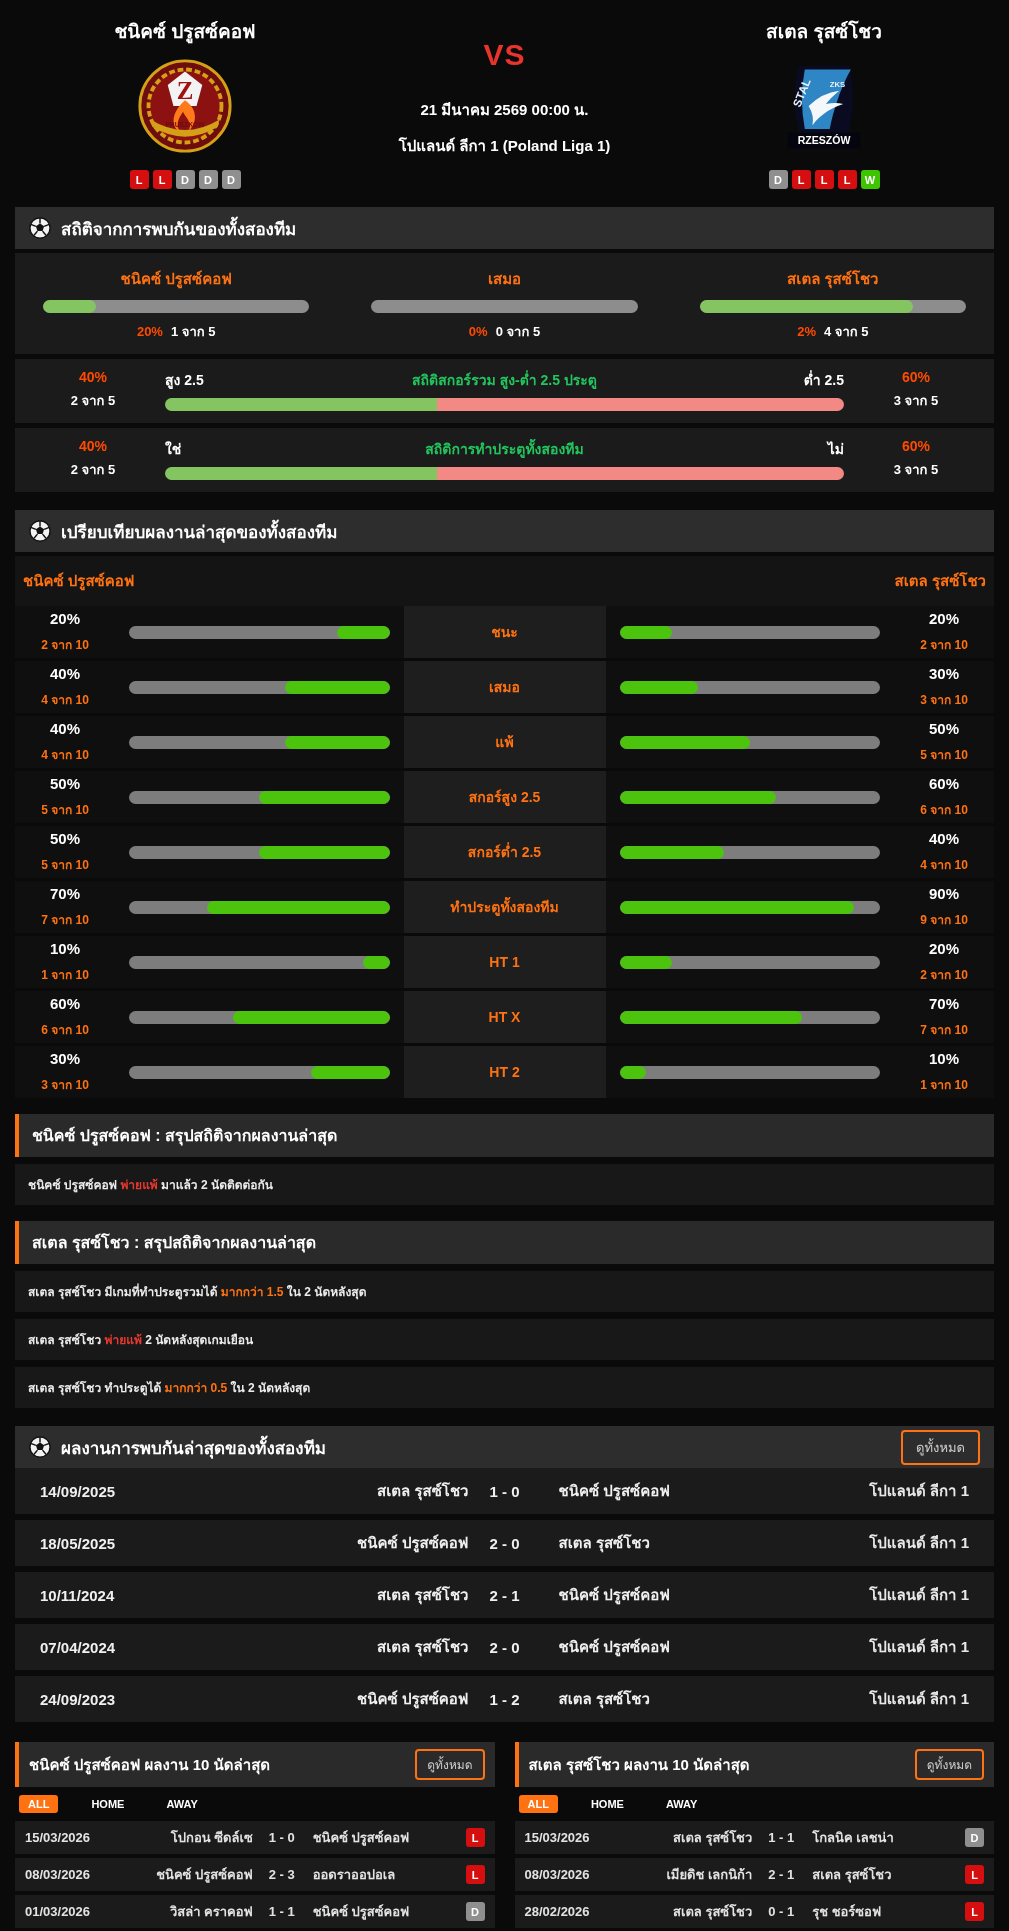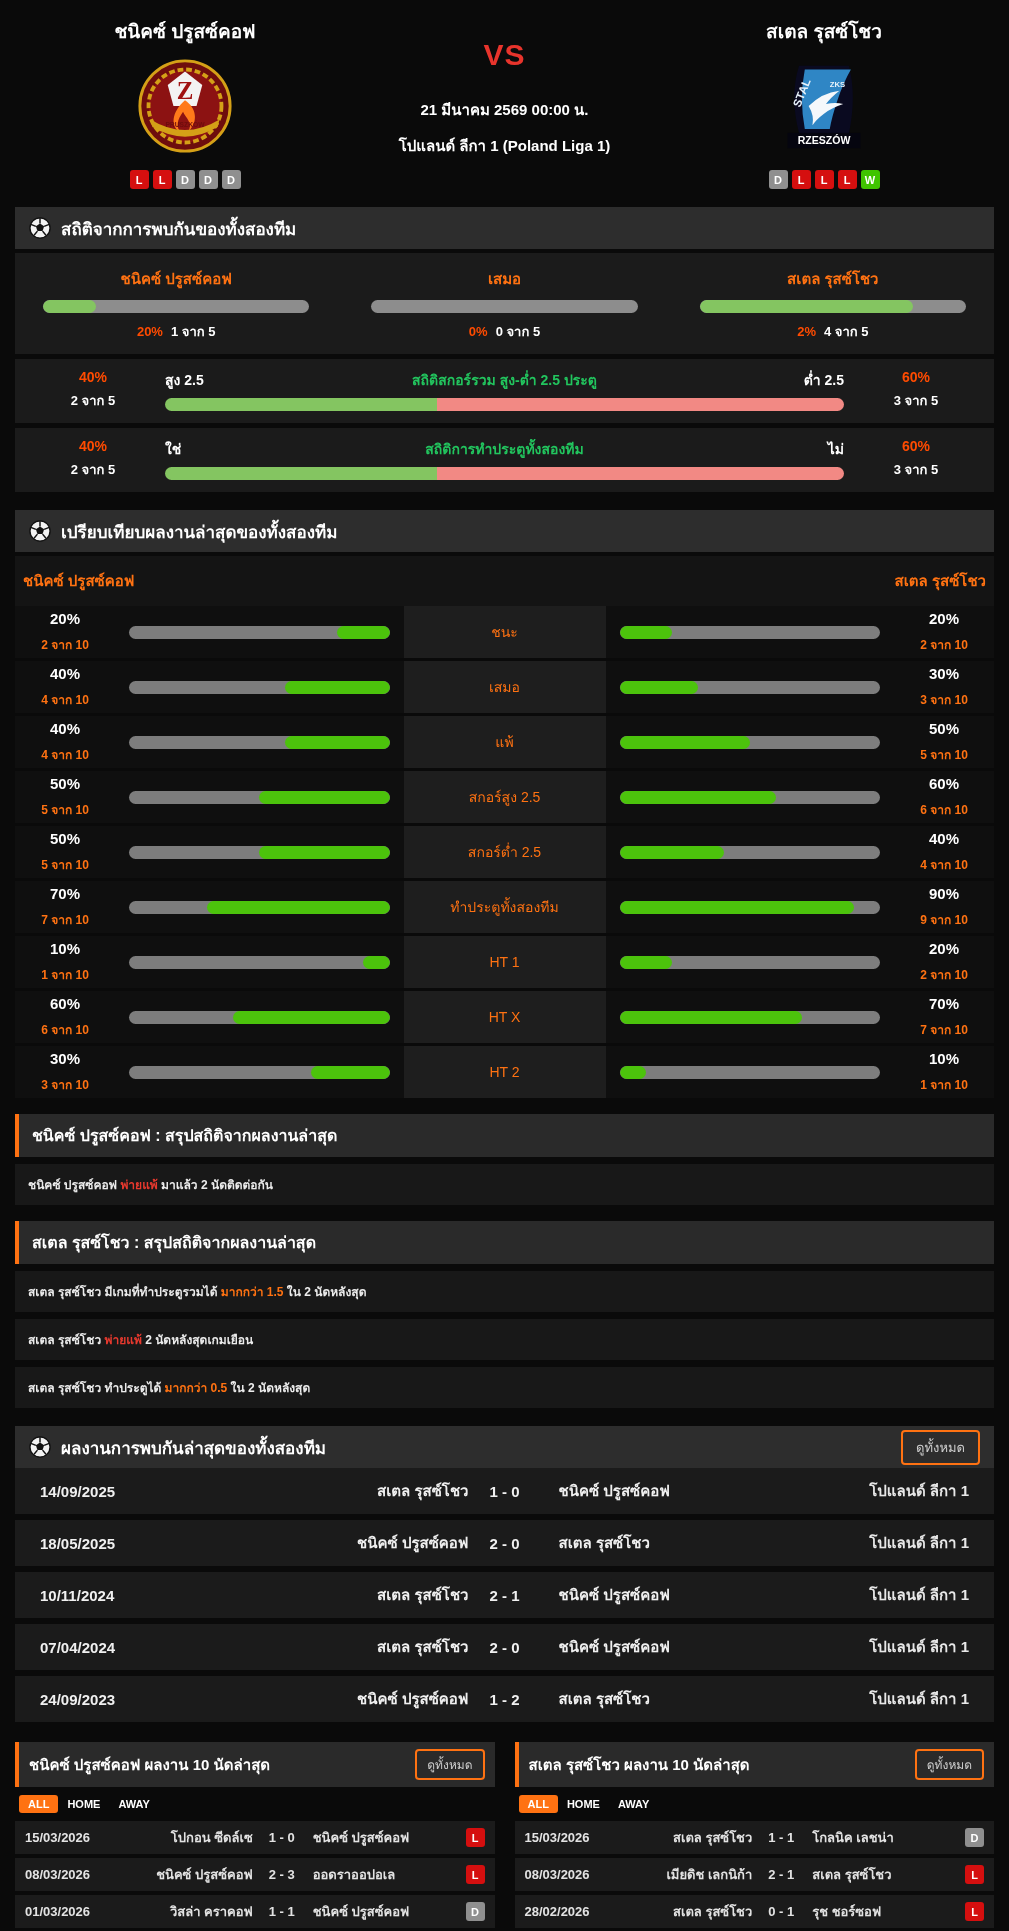--- a/index.html
+++ b/index.html
@@ -52,42 +52,42 @@
   .cmp-teams { margin: 4px 15px 0; display: flex; justify-content: space-between; padding: 13px 8px; color: #ff7212; font-size: 15px; font-weight: bold; background: #141414; }
   .cmp-row { margin: 0 15px 3px; display: grid; grid-template-columns: 100px 1fr 202px 1fr 100px; align-items: stretch; background: #0f0f0f; min-height: 52px; }
   .cmp-stat { display: flex; flex-direction: column; align-items: center; justify-content: center; }
   .cmp-stat .pct { font-size: 15px; font-weight: bold; }
   .cmp-stat .cnt { color: #ff7212; font-size: 12px; font-weight: bold; margin-top: 8px; text-align: center; }
   .cmp-barwrap { display: flex; align-items: center; padding: 0 14px; }
   .cmp-bar { position: relative; width: 100%; height: 13px; background: #7d7d7d; border-radius: 7px; overflow: hidden; }
   .cmp-fill { position: absolute; top: 0; height: 100%; background: #4cc30c; border-radius: 7px; }
   .cmp-fill.from-right { right: 0; }
   .cmp-fill.from-left { left: 0; }
-  .cmp-label { background: #1e1e1e; color: #ff7212; font-size: 14px; font-weight: normal; display: flex; align-items: center; justify-content: center; text-align: center; padding: 0 8px; }
+  .cmp-label { background: #1e1e1e; color: #ff7212; font-size: 14px; font-weight: bold; display: flex; align-items: center; justify-content: center; text-align: center; padding: 0 8px; }
 
   
   .sum-head { margin: 16px 15px 0; background: #2a2a2a; border-left: 4px solid #ff7212; padding: 9px 13px; font-size: 16px; font-weight: bold; }
   .sum-row { margin: 7px 15px 0; background: #181818; padding: 11px 13px; font-size: 12px; color: #ececec; font-weight: bold; }
   .hl-red { color: #e8392e; }
   .hl-orange { color: #ff7212; }
 
   
   .h2h-row { margin: 0 15px 6px; background: #1b1b1b; display: grid; grid-template-columns: 150px 1fr 72px 1fr 150px; align-items: center; min-height: 46px; padding: 0 25px; font-size: 15px; color: #f0f0f0; font-weight: bold; cursor: pointer; }
   .h2h-row:first-of-type { }
   .h2h-home { text-align: right; }
   .h2h-score { text-align: center; }
   .h2h-away { text-align: left; padding-left: 18px; }
   .h2h-league { text-align: right; color: #e8e8e8; }
 
   
   .tables { display: flex; gap: 20px; margin: 20px 15px 0; align-items: flex-start; }
   .rtable { flex: 1; min-width: 0; }
   .rtable-head { background: #2a2a2a; border-left: 4px solid #ff7212; display: flex; align-items: center; padding: 7px 10px; font-size: 15px; font-weight: bold; }
   .rtable-head .btn-all { font-size: 12px; padding: 4px 10px; }
-  .tabs { display: flex; gap: 0; align-items: center; padding: 8px 4px; }
+  .tabs { display: flex; gap: 24px; align-items: center; padding: 8px 4px; }
   .tab { font-size: 11px; font-weight: bold; color: #fff; padding: 3px 9px; border-radius: 3px; cursor: pointer; }
   .tab.active { background: #ff7212; }
   .trow { background: #1b1b1b; margin-bottom: 4px; display: grid; grid-template-columns: 86px 1fr 50px 1fr 32px; align-items: center; min-height: 33px; padding: 3px 10px; font-size: 13px; color: #e3e3e3; font-weight: bold; cursor: pointer; }
   .trow .t-home { text-align: right; padding-right: 4px; }
   .trow .t-score { text-align: center; }
   .trow .t-away { text-align: left; padding-left: 6px; }
   .badge { margin-left: auto; }
 </style>
 </head>
 <body>

